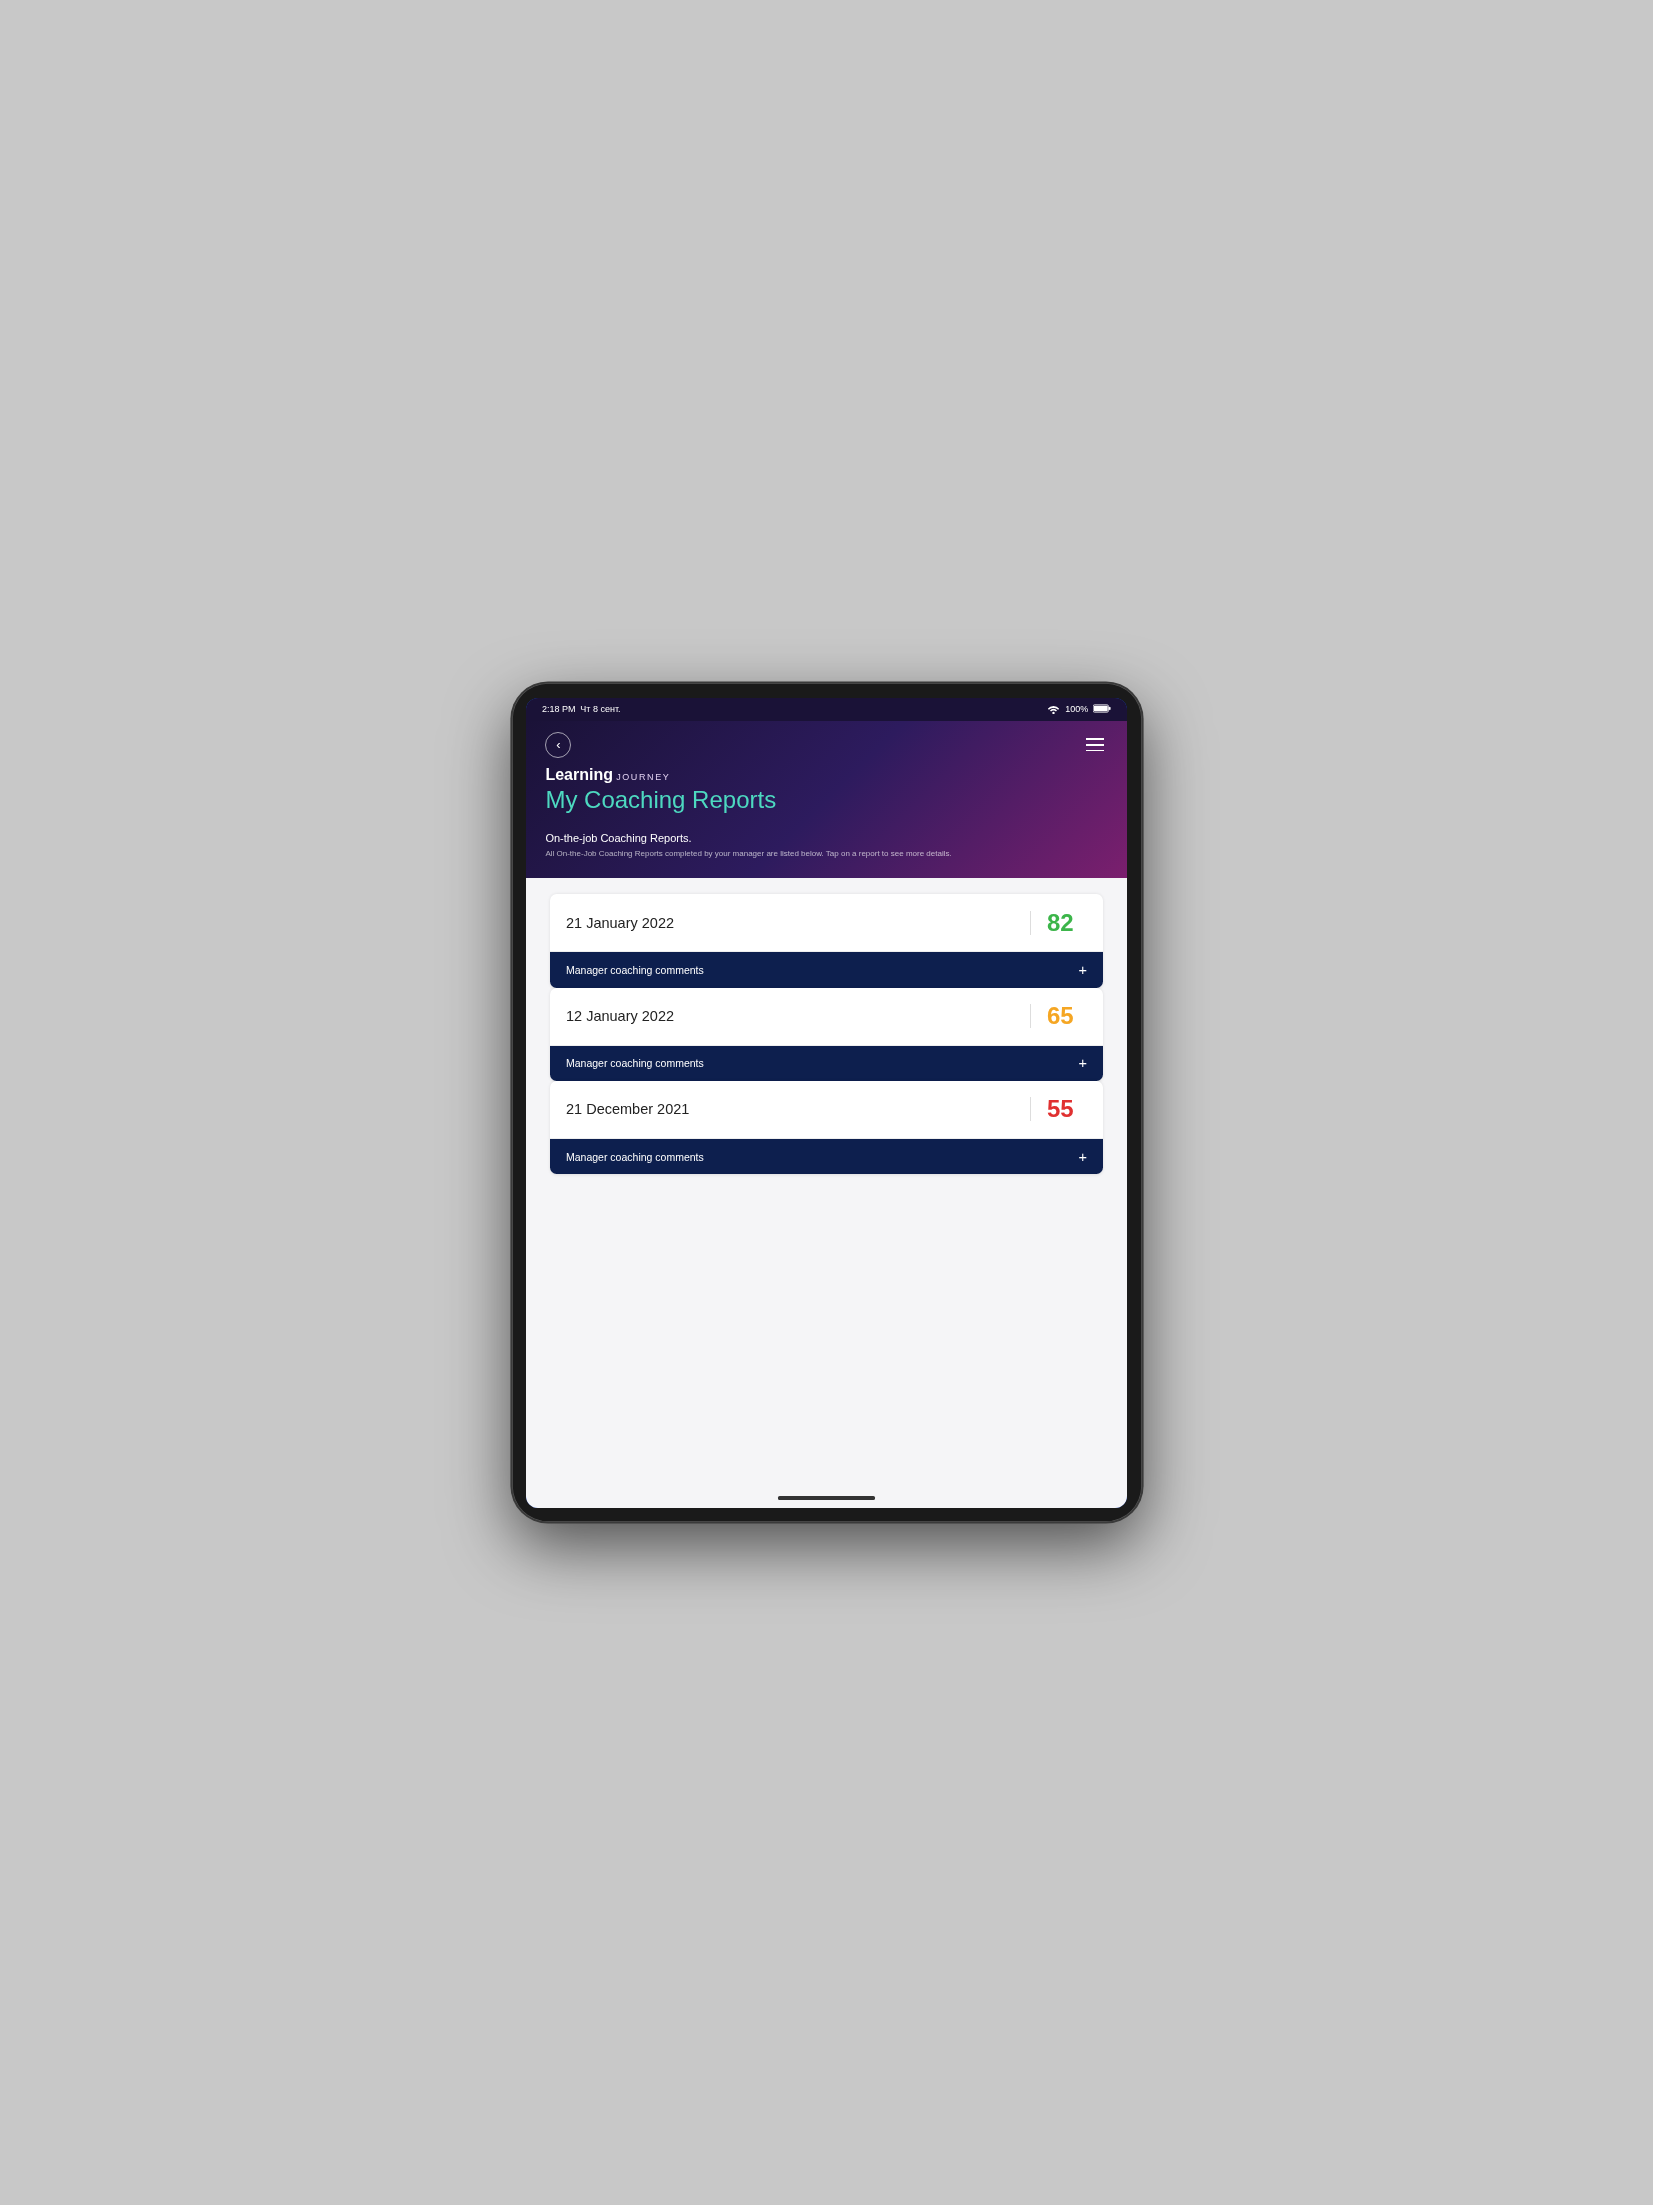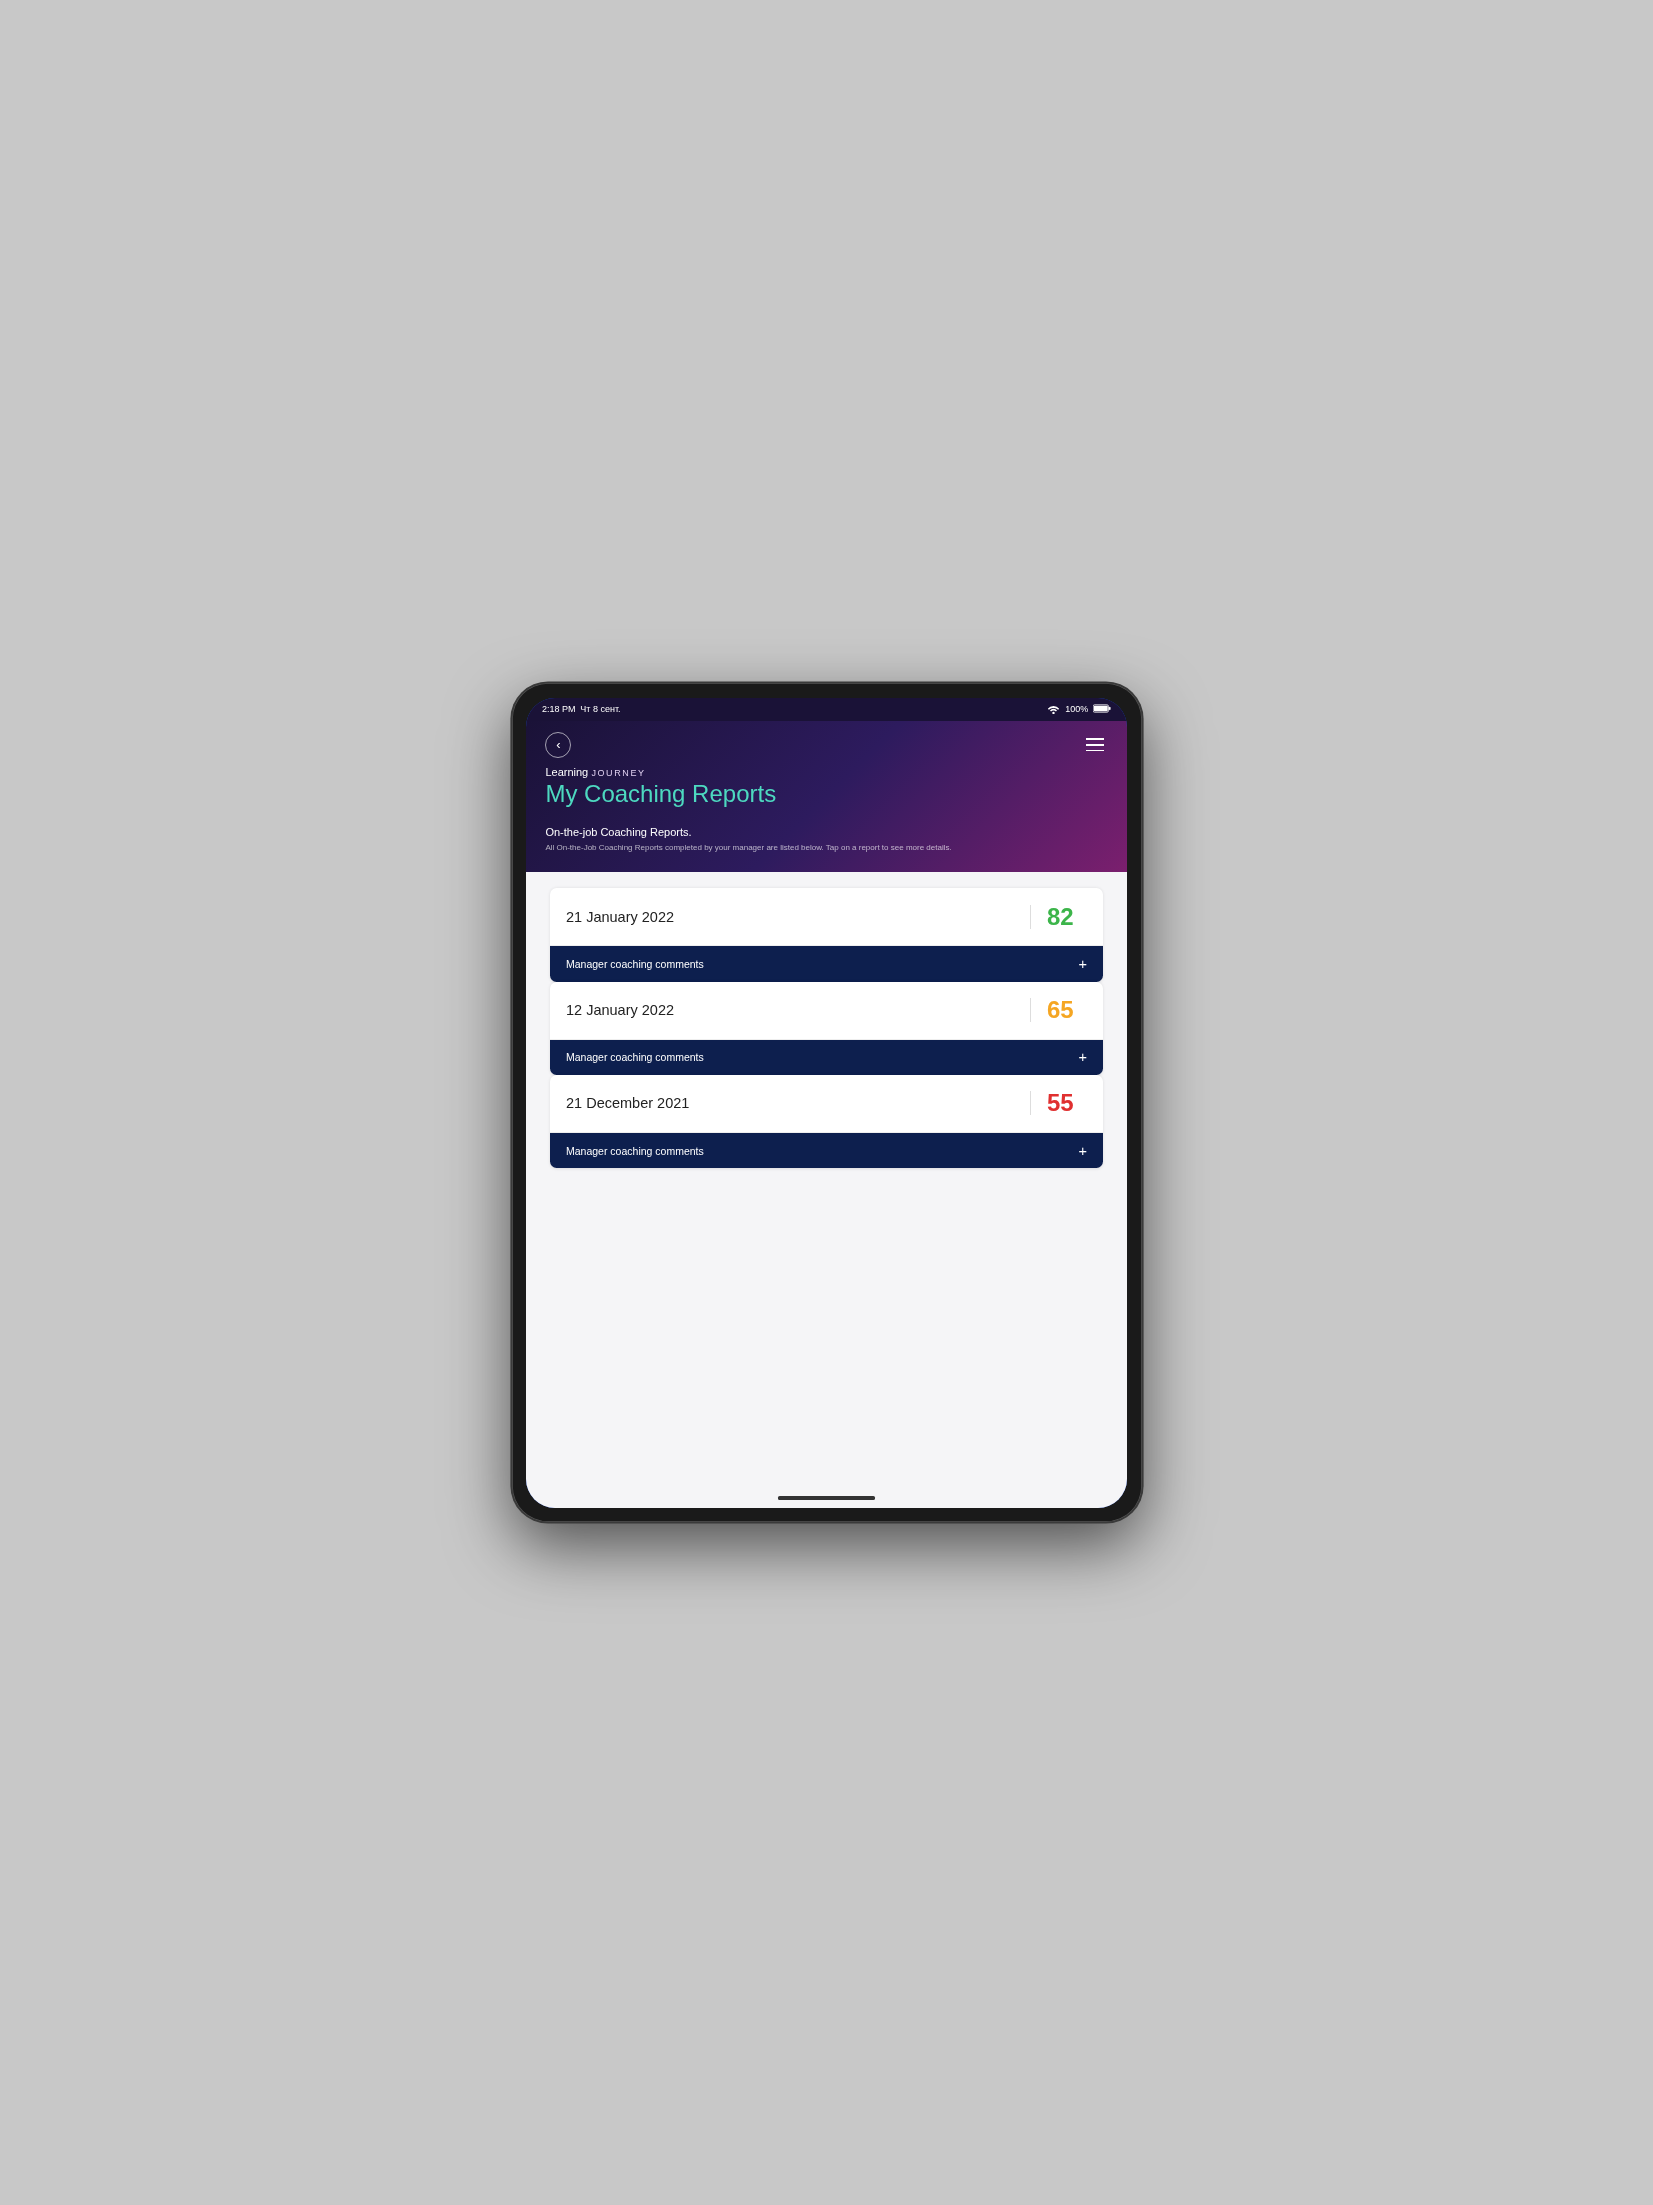--- a/index.html
+++ b/index.html
@@ -23,21 +23,21 @@
         0 0 0 1.6px #3a3a3a,
         0 24px 65px rgba(0,0,0,0.6),
         inset 0 0 0 0.8px #555;
       position: relative;
     }
 
     .tablet-screen {
       width: 100%;
       height: 100%;
       background: #1d4ed8;
-      border-radius: 29px;
+      border-radius: 12px;
       overflow: hidden;
       display: flex;
       flex-direction: column;
     }
 
     
     .status-bar {
       background: #1a1237;
       display: flex;
       justify-content: space-between;
@@ -105,22 +105,22 @@
 
     .brand {
       display: flex;
       align-items: baseline;
       gap: 3.2px;
       margin-bottom: 3.2px;
     }
 
     .brand-learning {
       color: #fff;
-      font-size: 11px;
-      font-weight: 400;
+      font-size: 16px;
+      font-weight: 700;
     }
 
     .brand-journey {
       color: #e0d0f0;
       font-size: 9px;
       font-weight: 400;
       letter-spacing: 1.6px;
       text-transform: uppercase;
     }
 

